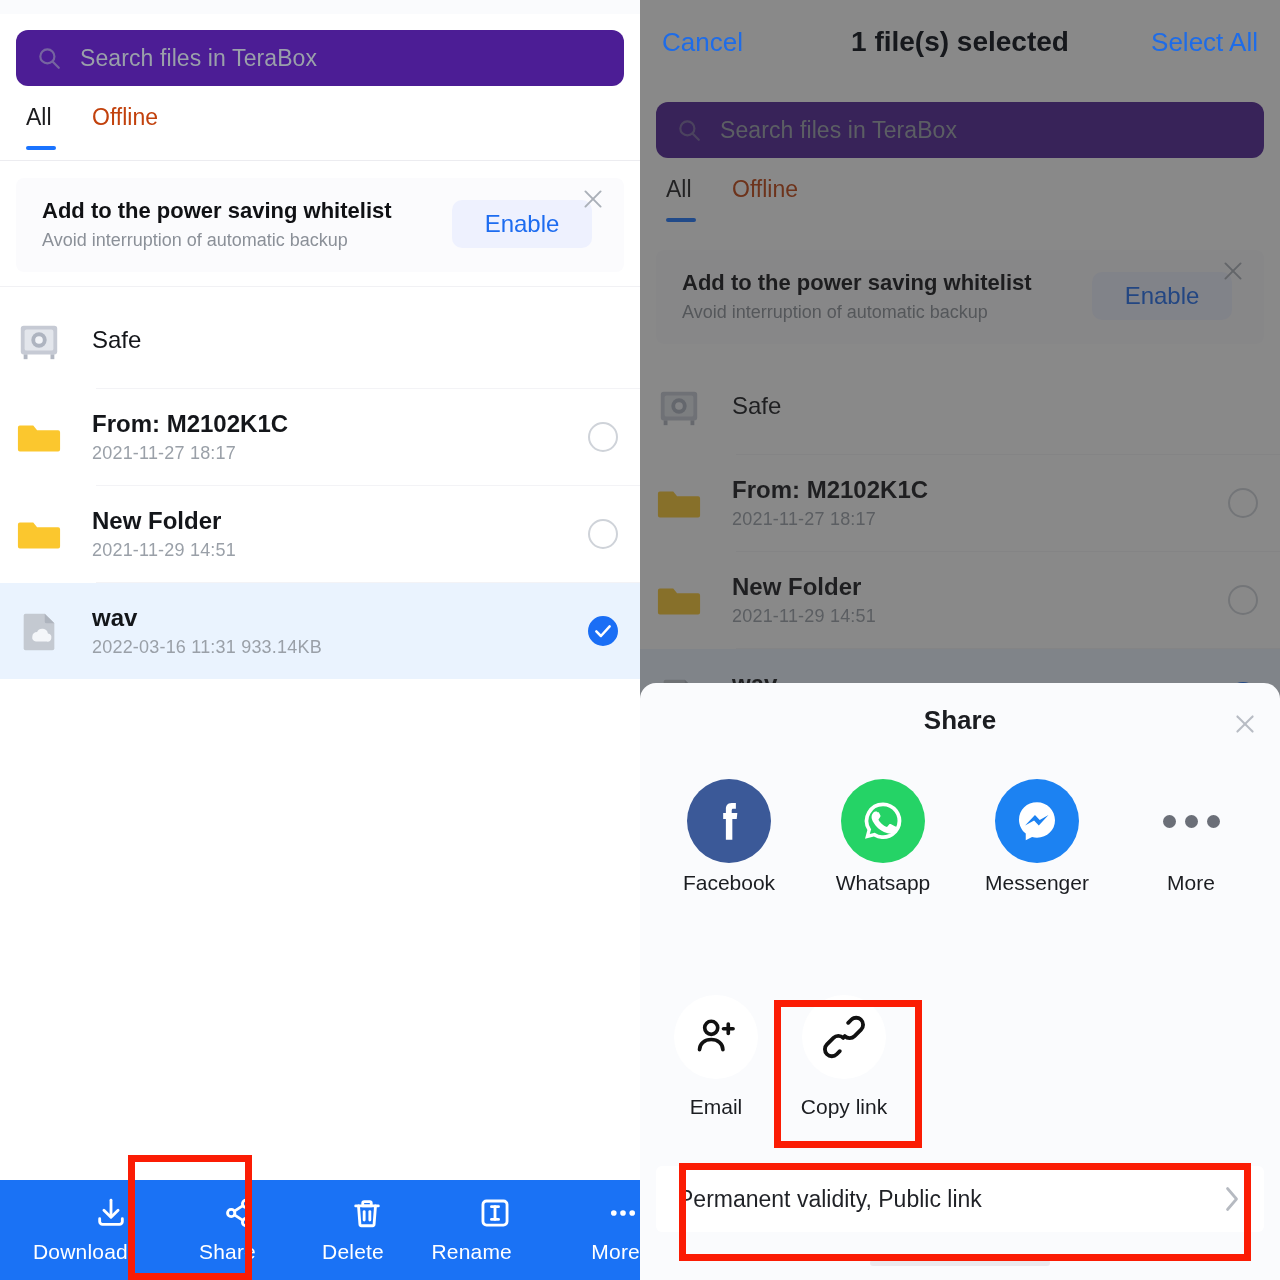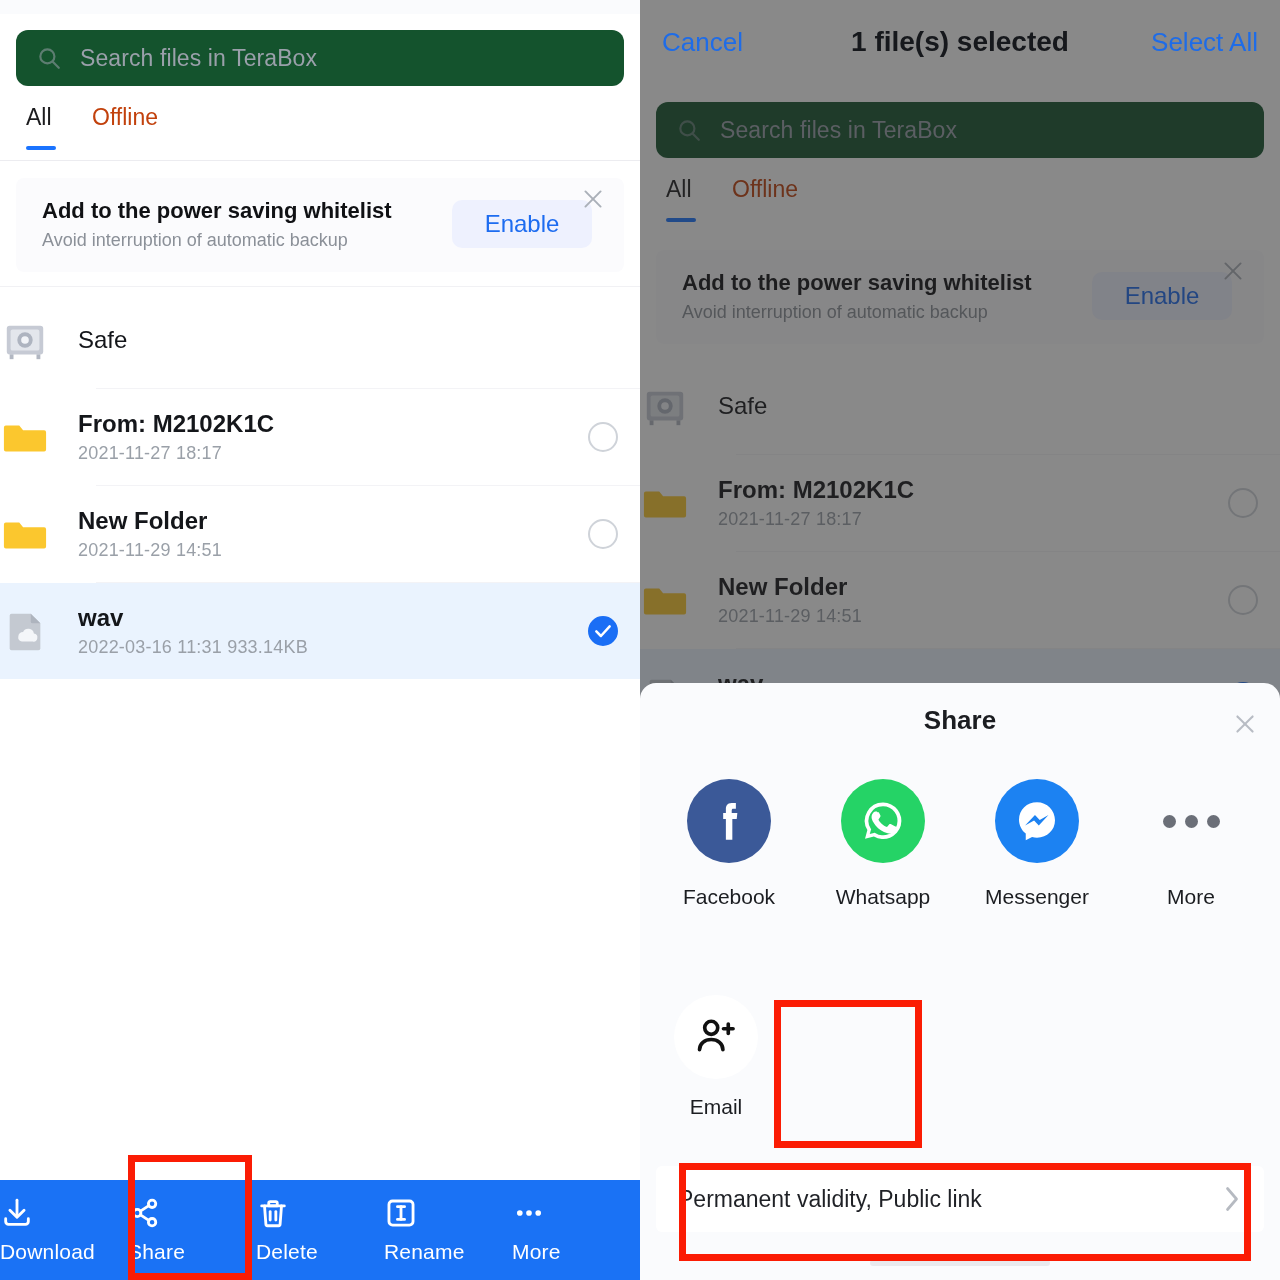--- a/index.html
+++ b/index.html
@@ -19,21 +19,21 @@
   .panel-left  { left: 0; }
   .panel-right { left: 640px; }
 
   
   .app-screen { position: absolute; inset: 0; background: #ffffff; }
 
   .topband { position:absolute; left:0; top:0; width:100%; height:14px; background:#fafbfd; }
 
   .searchbar {
     position: absolute; left: 16px; top: 30px; width: 608px; height: 56px;
-    background: #14532d; border-radius: 12px;
+    background: #4c1d95; border-radius: 12px;
     display: flex; align-items: center; padding: 0 20px; gap: 18px;
   }
   .search-ico { width: 26px; height: 26px; flex: none; opacity: .55; }
   .search-ph { font-size: 23px; color: #9aa0aa; letter-spacing: .1px; }
 
   .tabs { position: absolute; left: 0; top: 104px; width: 100%; height: 54px; }
   .tab {
     position: absolute; top: 0; font-size: 23px; color: #1c1c1e;
     padding-bottom: 4px;
   }
@@ -61,21 +61,21 @@
   .banner-close {
     position:absolute; right: 18px; top: 8px; width: 26px; height: 26px;
     color:#aab0b8;
   }
   .banner-div { position:absolute; left:0; top:286px; width:100%; height:1px; background:#f1f1f4; }
 
   
   .filelist { position:absolute; left:0; top:292px; width:100%; }
   .row {
     position: relative; height: 96px; display:flex; align-items:center;
-    padding: 0 0 0 2px; background: transparent;
+    padding: 0 0 0 16px; background: transparent;
   }
   .row.selected { background:#eaf3fe; }
   .row-ico { width: 46px; height: 46px; flex:none; margin-right: 30px; }
   .row-text { flex: 1 1 auto; }
   .row-name { font-size: 24px; font-weight: 700; color:#14161a; line-height: 1.15; }
   .row-meta { font-size: 18px; color:#9aa0a8; margin-top: 6px; letter-spacing: .2px; }
   .row-name.plain { font-weight: 500; }
   .check {
     width: 30px; height: 30px; border-radius:50%; border: 2px solid #cfd3d9;
     flex:none; margin-right: 22px; background: transparent;
@@ -86,21 +86,21 @@
   }
   .check.on svg { width: 20px; height: 20px; }
   .row-div { height:1px; margin-left:96px; background:#f3f3f6; }
 
   
   .actionbar {
     position:absolute; left:0; bottom:0; width:640px; height:100px;
     background:#1a72f5; display:flex; align-items:center;
   }
   .action {
-    flex:1 1 0; display:flex; flex-direction:column; align-items:flex-start;
+    flex:1 1 0; display:flex; flex-direction:column; align-items:flex-end;
     justify-content:center; gap:10px; color:#ffffff; height:100%;
   }
   .action svg { width: 34px; height: 34px; }
   .action-label { font-size: 21px; color:#ffffff; letter-spacing:.2px; }
 
   
   .hl { position:absolute; border: 7px solid #fb1c04; pointer-events:none; }
 
   
   .dimmer { position:absolute; inset:0; background: rgba(40,40,40,.55); }
@@ -118,21 +118,21 @@
     position:absolute; left:0; bottom:0; width:640px; height:597px;
     background:#fafbfd; border-radius: 16px 16px 0 0;
   }
   .sheet-title {
     position:absolute; left:0; right:0; top:22px; text-align:center;
     font-size:26px; font-weight:700; color:#1b1d21;
   }
   .sheet-close { position:absolute; right:22px; top:28px; width:26px; height:26px; color:#b8bcc4; }
 
   .apps { position:absolute; left:0; top:96px; width:640px; display:flex; padding: 0 12px; }
-  .app { flex:1 1 0; display:flex; flex-direction:column; align-items:center; gap:22px; }
+  .app { flex:1 1 0; display:flex; flex-direction:column; align-items:center; gap:8px; }
   .app-circle { width: 84px; height: 84px; border-radius:50%; display:flex; align-items:center; justify-content:center; }
   .app-label { font-size:21px; color:#1b1d21; }
   .app-circle.plain { background: transparent; }
 
   .dots { display:flex; gap:9px; }
   .dots i { width:13px; height:13px; border-radius:50%; background:#6b6f78; display:block; }
 
   .secondrow { position:absolute; left:0; top:312px; width:640px; display:flex; padding:0 12px; }
   .s2 { width: 128px; display:flex; flex-direction:column; align-items:center; gap:16px; }
   .s2-circle { width:84px; height:84px; border-radius:50%; background:#ffffff; display:flex; align-items:center; justify-content:center; }
@@ -451,20 +451,29 @@
             <svg viewBox="0 0 24 24" width="46" height="46" fill="none" stroke="#111" stroke-width="1.9" stroke-linecap="round" stroke-linejoin="round">
               <circle cx="9.5" cy="7.2" r="3.4"></circle>
               <path d="M3.4 18.6c0-3.2 2.7-5.3 6.1-5.3s6.1 2.1 6.1 5.3"></path>
               <line x1="18.4" y1="5.2" x2="18.4" y2="10.2"></line>
               <line x1="15.9" y1="7.7" x2="20.9" y2="7.7"></line>
             </svg>
           </div>
           <div class="s2-label">Email</div>
         </div>
 
+        <div class="s2">
+          <div class="s2-circle">
+            <svg viewBox="0 0 24 24" width="46" height="46" fill="none" stroke="#111" stroke-width="2" stroke-linecap="round" stroke-linejoin="round">
+              <path d="M14.2 4.6l1.6-1.6a3.6 3.6 0 015.1 5.1l-3.4 3.4a3.6 3.6 0 01-5.1 0"></path>
+              <path d="M9.8 19.4l-1.6 1.6a3.6 3.6 0 01-5.1-5.1l3.4-3.4a3.6 3.6 0 015.1 0"></path>
+            </svg>
+          </div>
+          <div class="s2-label">Copy link</div>
+        </div>
       </div>
 
       <div class="validity">
         <span class="validity-text">Permanent validity, Public link</span>
         <svg class="validity-chev" viewBox="0 0 12 20" fill="none" stroke="currentColor" stroke-width="1.8" stroke-linecap="round" stroke-linejoin="round">
           <polyline points="3,3 9,10 3,17"></polyline>
         </svg>
       </div>
 
       <div class="homebar"></div>

